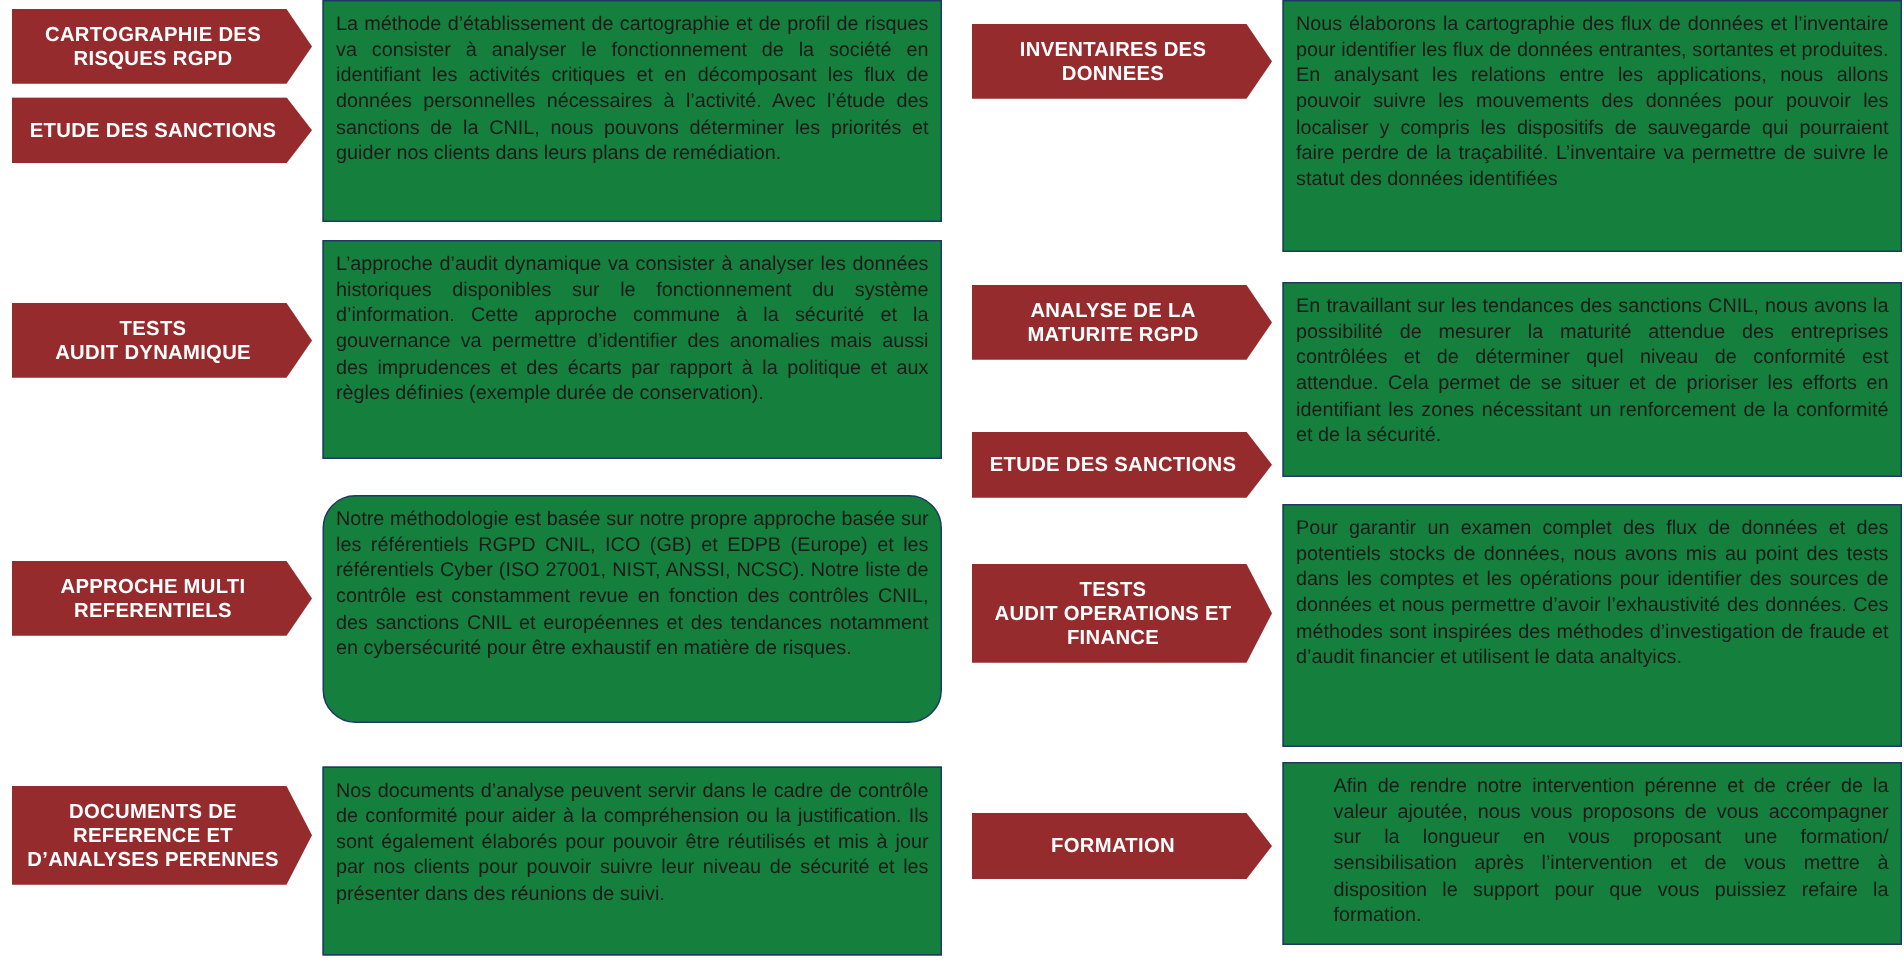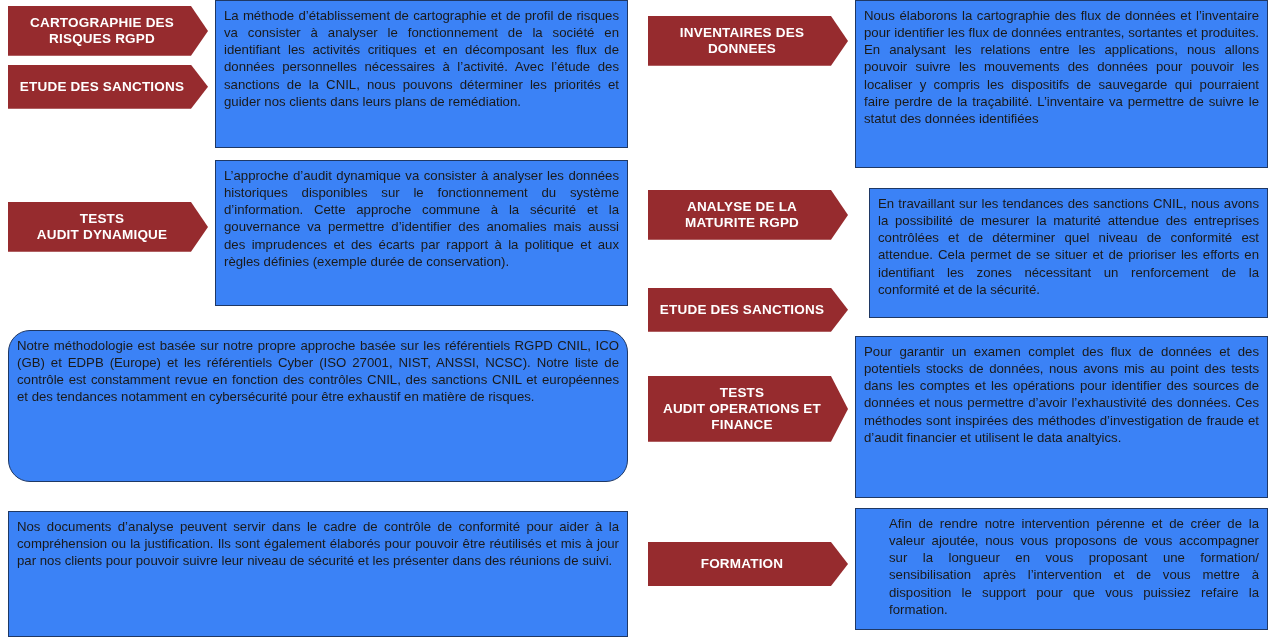--- a/index.html
+++ b/index.html
@@ -73,21 +73,21 @@
     flex: 1 1 auto;
     border: 1.6px solid #1f3864;
     box-sizing: border-box;
     padding: 6px 8px 7px 8px;
     color: #1a1a1a;
     font-size: 13.2px;
     line-height: 1.30;
     text-align: justify;
     text-justify: inter-word;
     hyphens: none;
-    background: #3b82f6;
+    background: #15803d;
   }
   .txtbox p { margin: 0; }
 </style>
 </head>
 <body>
 
 <div id="board">
   <div class="col col-left">
       <div class="row" style="top: 0px;">
         <div class="labels" style="margin-top: 4px;">
@@ -106,25 +106,35 @@
         <div class="labels" style="margin-top: 40px;">
           <div class="chev">
             <span>TESTS<br>AUDIT DYNAMIQUE</span>
           </div>
         </div>
         <div class="txtbox" style="min-height: 146px;">
           <p>L’approche d’audit dynamique va consister à analyser les données historiques disponibles sur le fonctionnement du système d’information. Cette approche commune à la sécurité et la gouvernance va permettre d’identifier des anomalies mais aussi des imprudences et des écarts par rapport à la politique et aux règles définies (exemple durée de conservation).</p>
         </div>
       </div>
       <div class="row" style="top: 330px;">
+        <div class="labels" style="margin-top: 42px;">
+          <div class="chev">
+            <span>APPROCHE MULTI REFERENTIELS</span>
+          </div>
+        </div>
         <div class="txtbox" style="min-height: 152px; border-radius: 22px;">
           <p>Notre méthodologie est basée sur notre propre approche basée sur les référentiels RGPD CNIL, ICO (GB) et EDPB (Europe) et les référentiels Cyber (ISO 27001, NIST, ANSSI, NCSC). Notre liste de contrôle est constamment revue en fonction des contrôles CNIL, des sanctions CNIL et européennes et des tendances notamment en cybersécurité pour être exhaustif en matière de risques.</p>
         </div>
       </div>
       <div class="row" style="top: 492px;">
+        <div class="labels" style="margin-top: 30px;">
+          <div class="chev">
+            <span>DOCUMENTS DE REFERENCE ET D’ANALYSES PERENNES</span>
+          </div>
+        </div>
         <div class="txtbox" style="min-height: 126px; margin-top: 19px;">
           <p>Nos documents d’analyse peuvent servir dans le cadre de contrôle de conformité pour aider à la compréhension ou la justification. Ils sont également élaborés pour pouvoir être réutilisés et mis à jour par nos clients pour pouvoir suivre leur niveau de sécurité et les présenter dans des réunions de suivi.</p>
         </div>
       </div>
     </div>
   <div class="col col-right">
       <div class="row" style="top: 0px;">
         <div class="labels" style="margin-top: 14px;">
           <div class="chev">
             <span>INVENTAIRES DES DONNEES</span>
@@ -136,21 +146,21 @@
       </div>
       <div class="row" style="top: 188px;">
         <div class="labels" style="margin-top: 0px; gap: 48px;">
           <div class="chev">
             <span>ANALYSE DE LA MATURITE RGPD</span>
           </div>
           <div class="chev">
             <span>ETUDE DES SANCTIONS</span>
           </div>
         </div>
-        <div class="txtbox" style="min-height: 130px; margin-left: 14px;">
+        <div class="txtbox" style="min-height: 130px;">
           <p>En travaillant sur les tendances des sanctions CNIL, nous avons la possibilité de mesurer la maturité attendue des entreprises contrôlées et de déterminer quel niveau de conformité est attendue. Cela permet de se situer et de prioriser les efforts en identifiant les zones nécessitant un renforcement de la conformité et de la sécurité.</p>
         </div>
       </div>
       <div class="row" style="top: 336px;">
         <div class="labels" style="margin-top: 38px;">
           <div class="chev">
             <span>TESTS<br>AUDIT OPERATIONS ET FINANCE</span>
           </div>
         </div>
         <div class="txtbox" style="min-height: 162px;">

